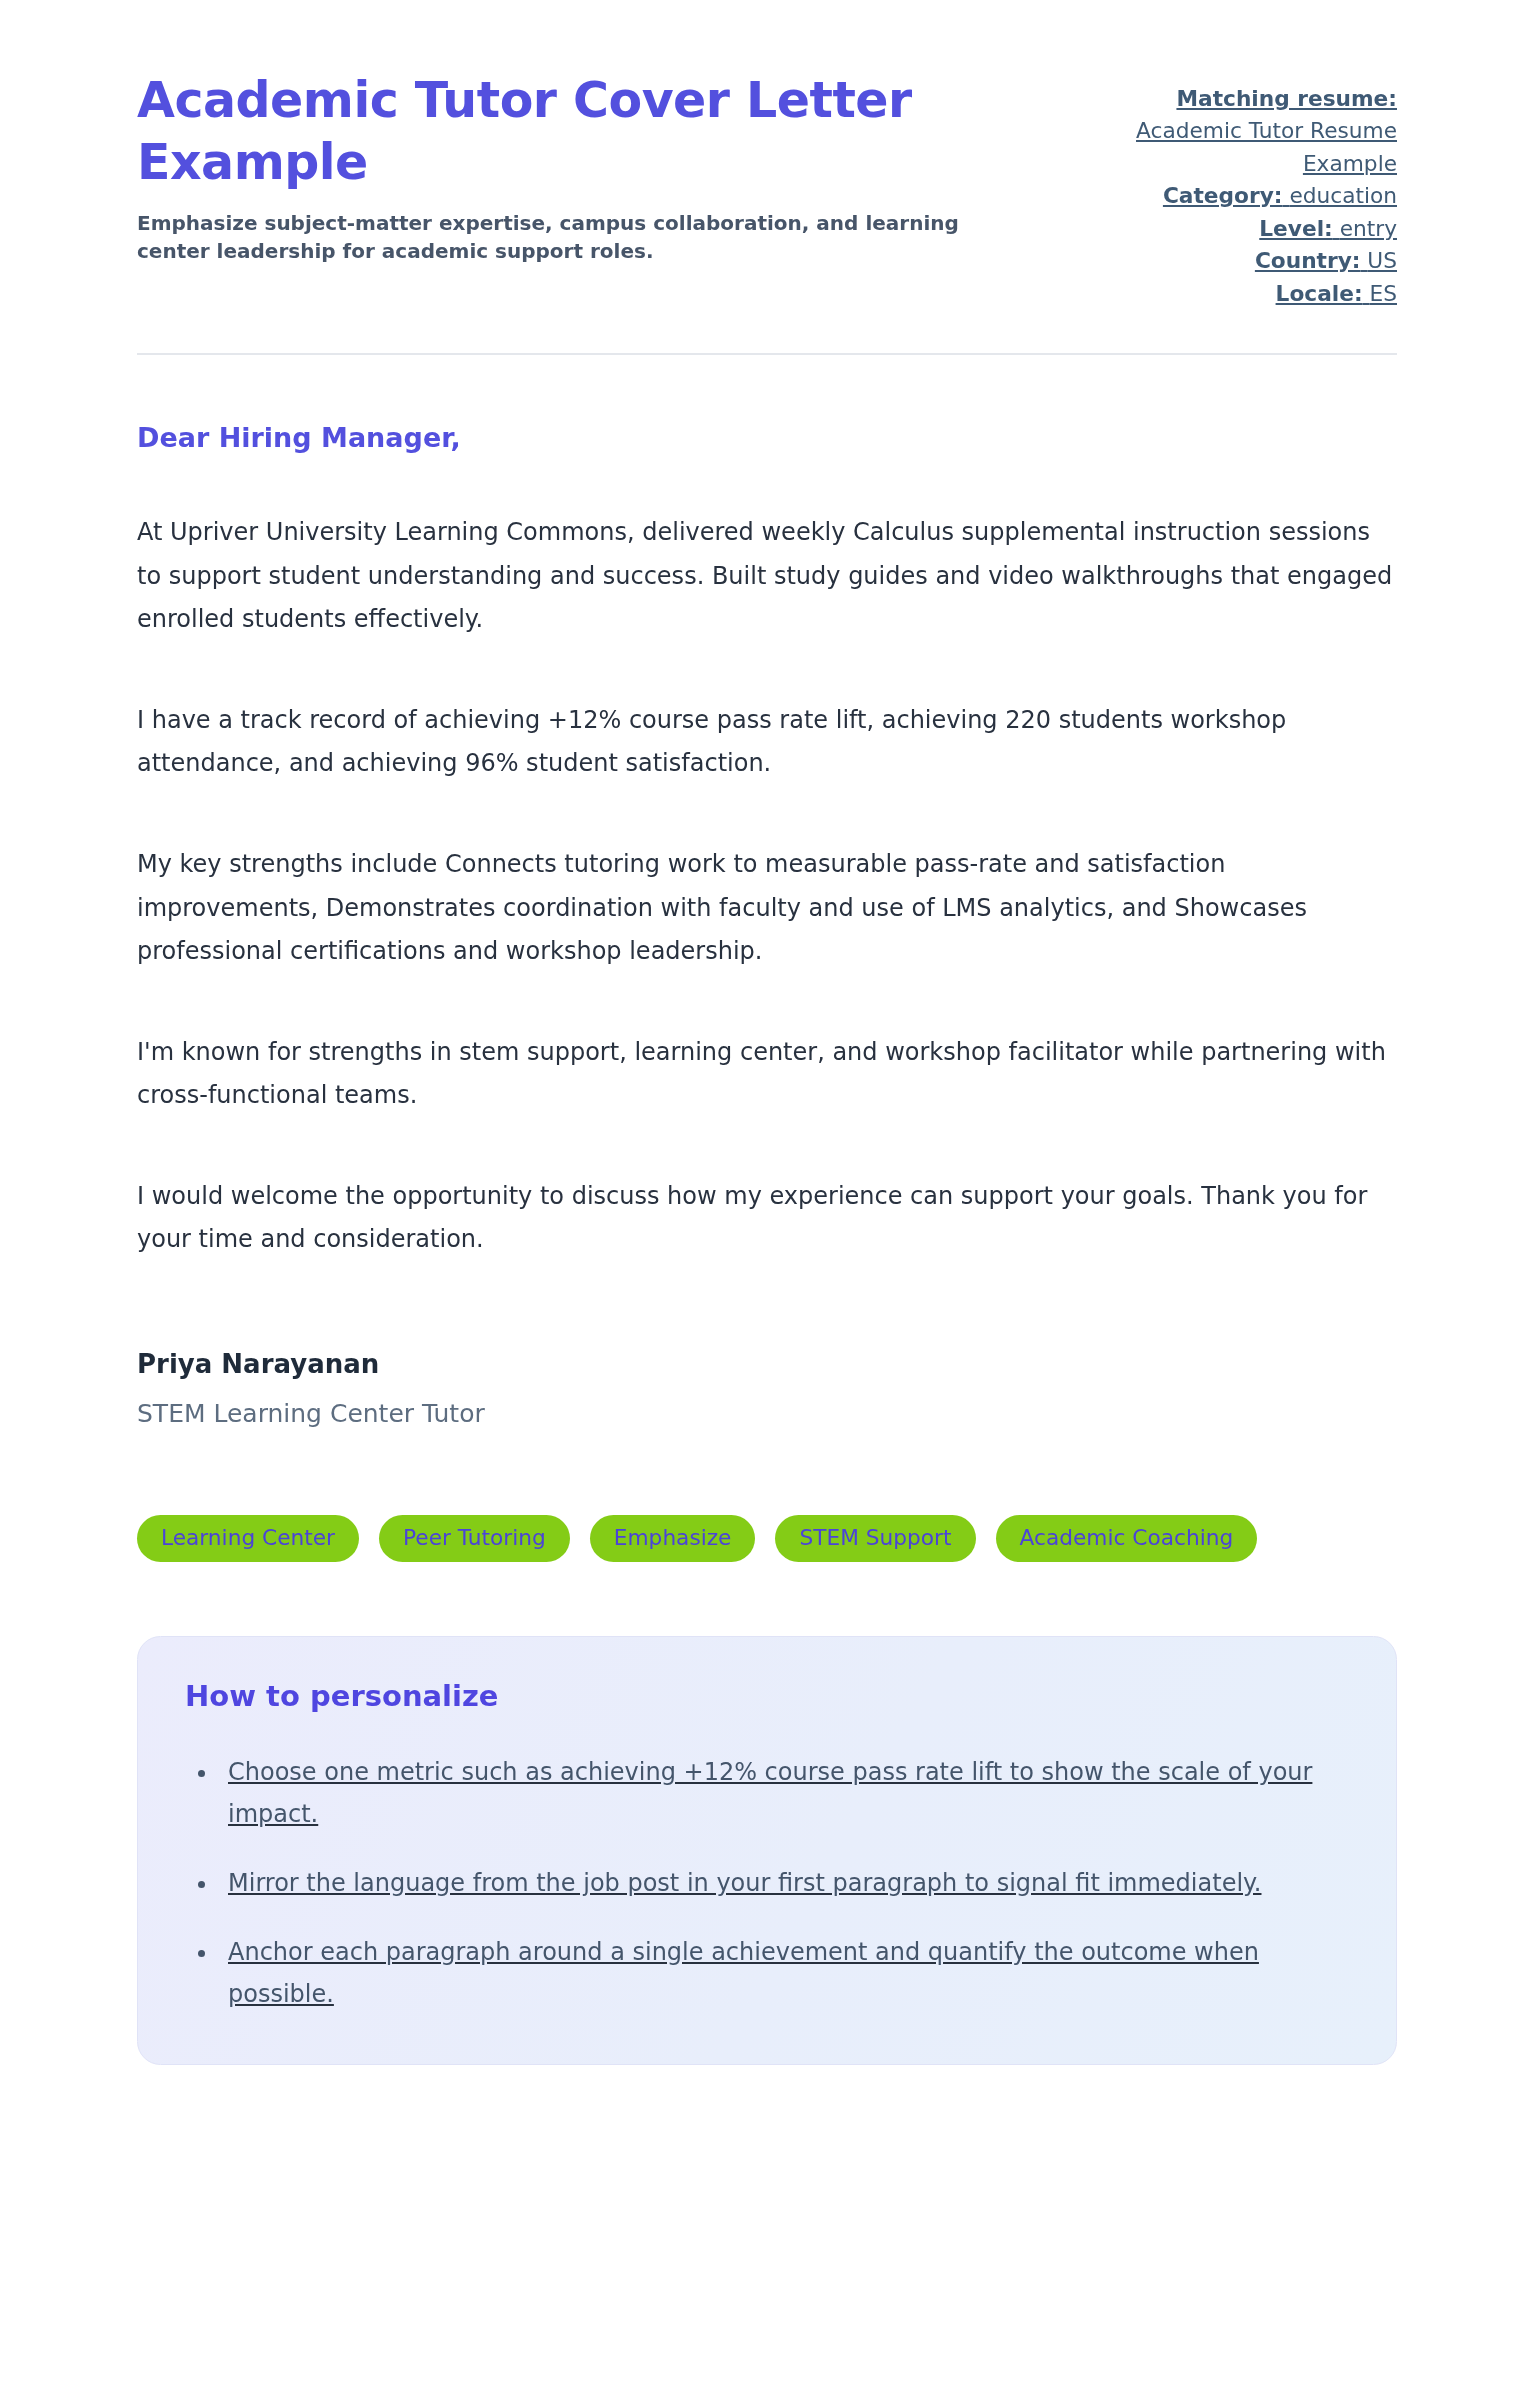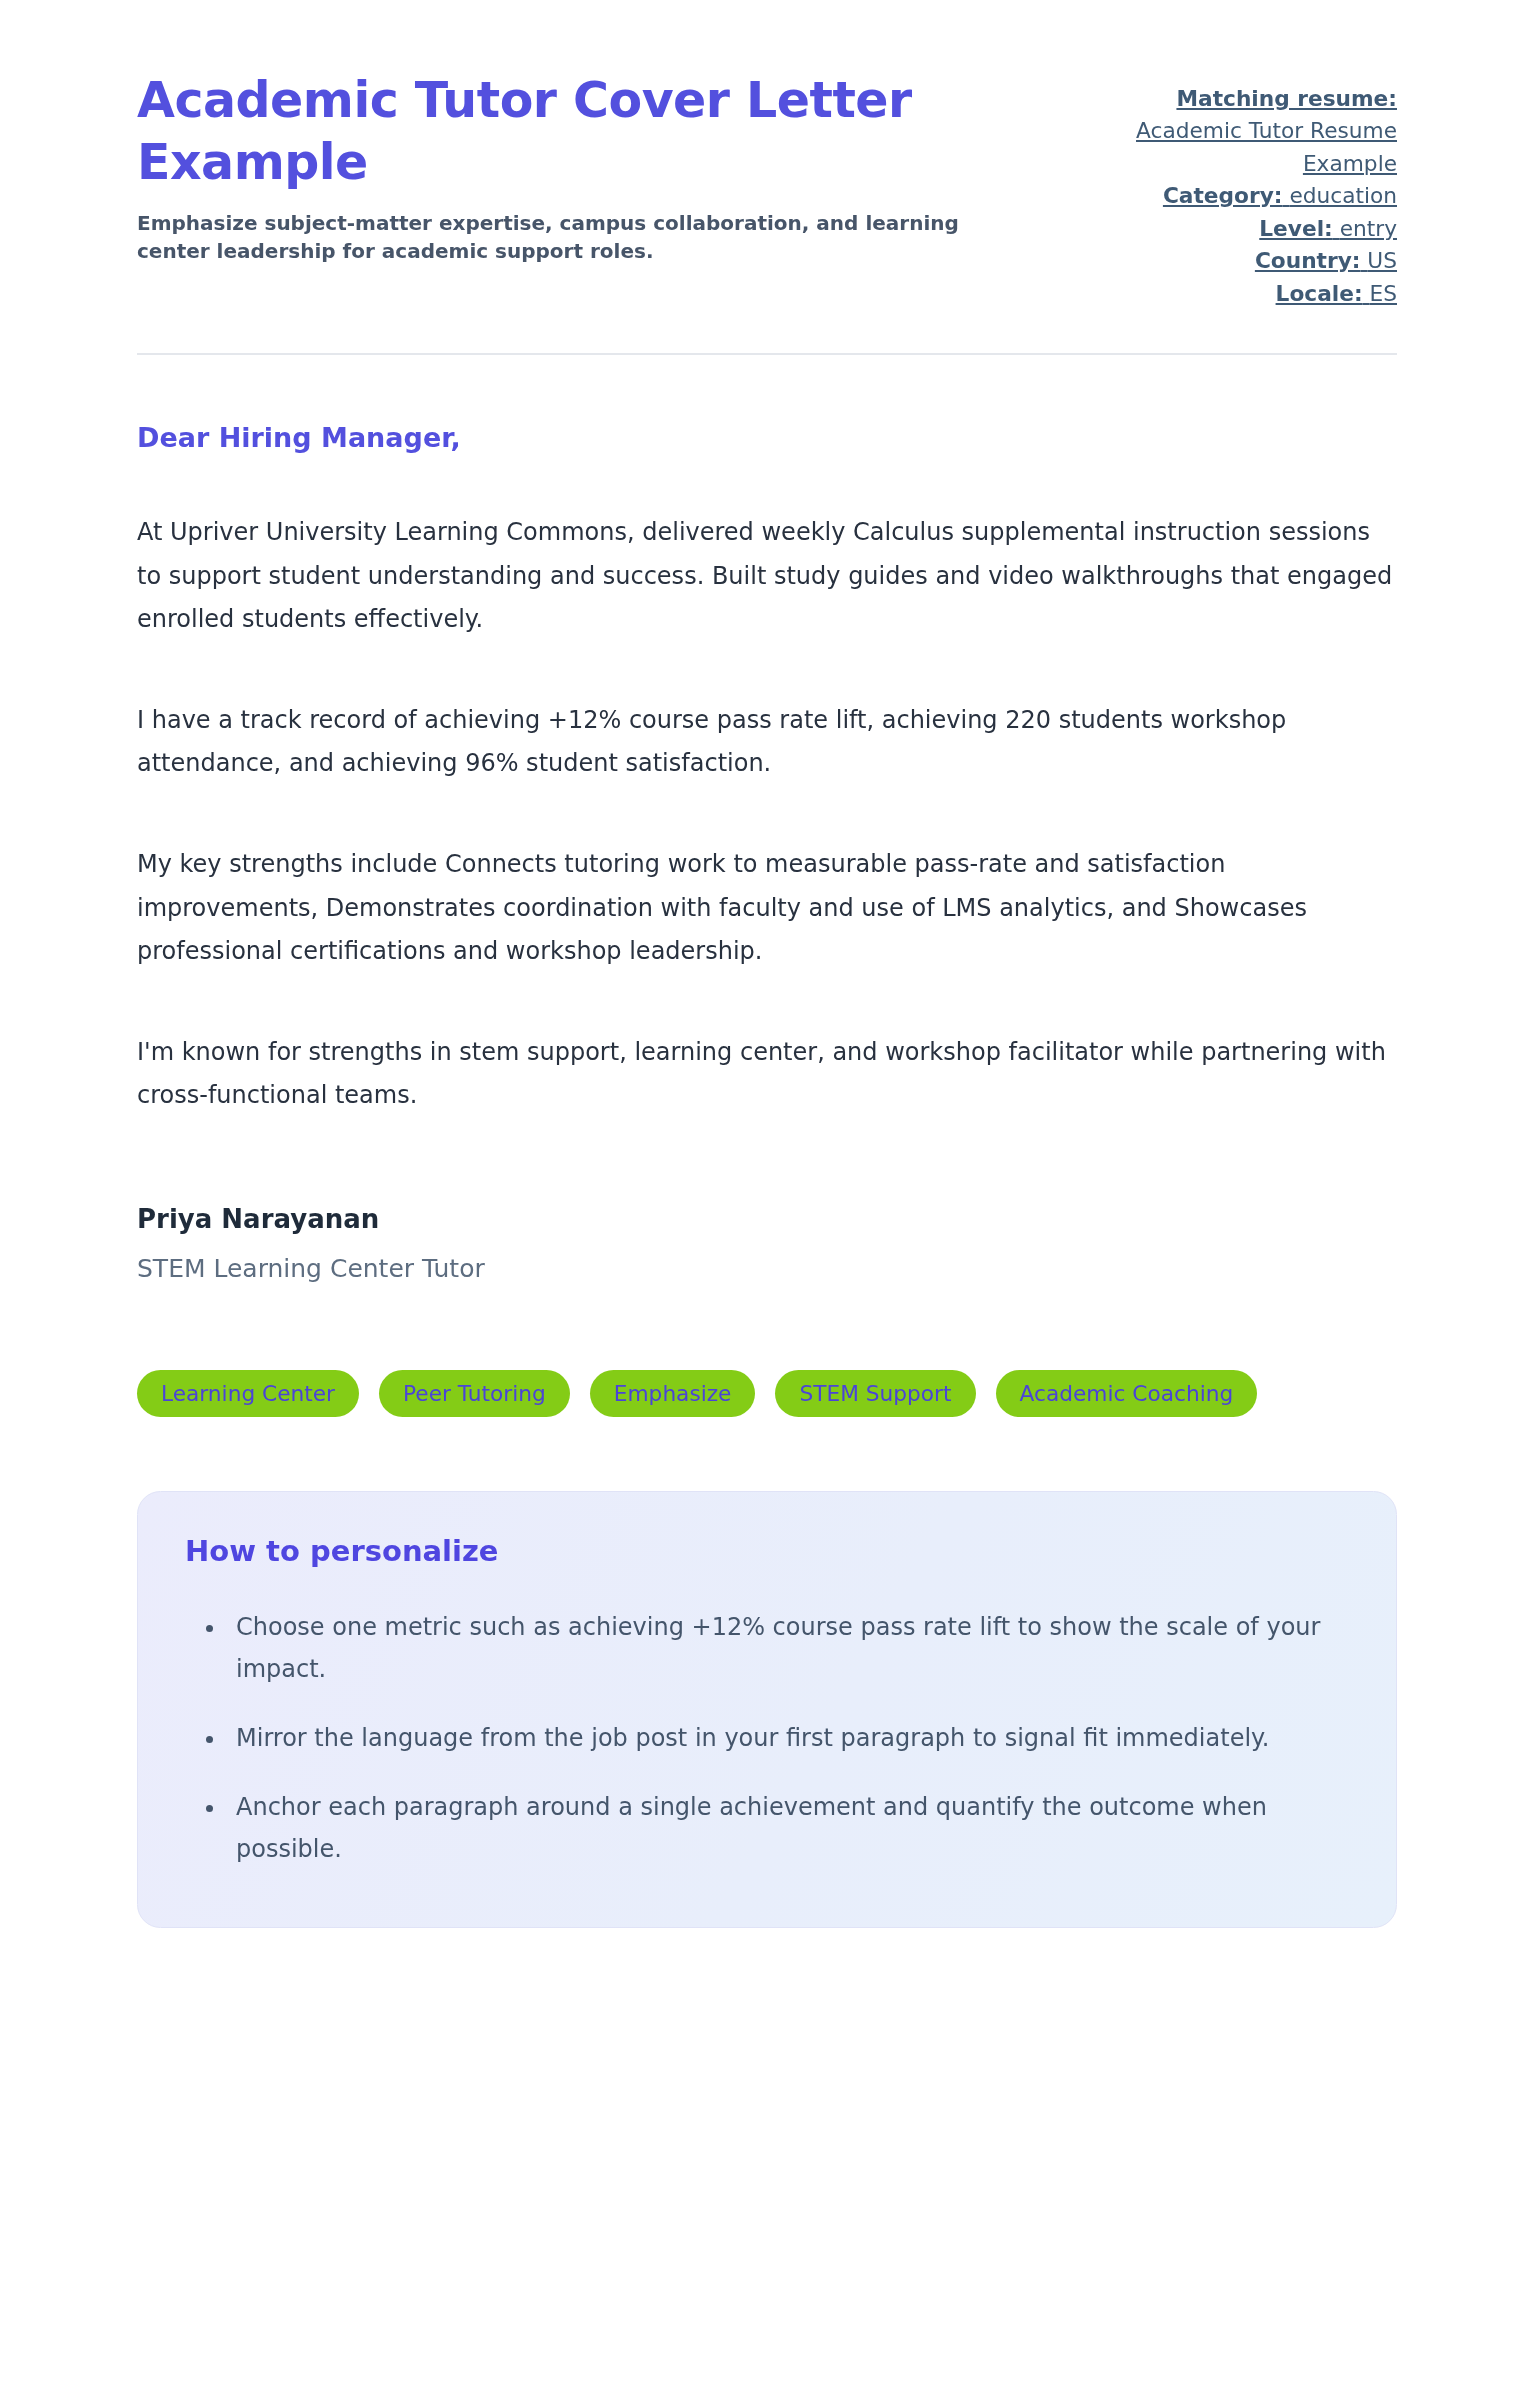--- a/index.html
+++ b/index.html
@@ -115,22 +115,23 @@
     border-radius: 23.5px;
     padding: 42px 47px 49px 47px;
   }
   .personalize-title {
     margin: 0 0 38px 0;
     font-size: 29px;
     font-weight: 700;
     color: #4f46e0;
   }
   .personalize-list {
-    margin: 8px;
+    margin: 0;
     padding-left: 34px;
+    text-decoration: underline;
   }
   .personalize-list li {
     font-size: 24px;
     line-height: 1.75;
     color: #44556b;
     margin-bottom: 27px;
     padding-left: 9px;
     max-width: 1137px;
   }
   .personalize-list li::marker { color: #44556b; }
@@ -171,20 +172,21 @@
   </div>
 
   <hr class="divider">
 
   <div class="salutation">Dear Hiring Manager,</div>
 
   <p class="para">At Upriver University Learning Commons, delivered weekly Calculus supplemental instruction sessions to support student understanding and success. Built study guides and video walkthroughs that engaged enrolled students effectively.</p>
   <p class="para">I have a track record of achieving +12% course pass rate lift, achieving 220 students workshop attendance, and achieving 96% student satisfaction.</p>
   <p class="para">My key strengths include Connects tutoring work to measurable pass-rate and satisfaction improvements, Demonstrates coordination with faculty and use of LMS analytics, and Showcases professional certifications and workshop leadership.</p>
   <p class="para">I'm known for strengths in stem support, learning center, and workshop facilitator while partnering with cross-functional teams.</p>
+  <p class="para">I would welcome the opportunity to discuss how my experience can support your goals. Thank you for your time and consideration.</p>
 
   <div class="signature-name">Priya Narayanan</div>
   <div class="signature-title">STEM Learning Center Tutor</div>
 
   <div class="tags">
     <span class="tag">Learning Center</span>
     <span class="tag">Peer Tutoring</span>
     <span class="tag">Emphasize</span>
     <span class="tag">STEM Support</span>
     <span class="tag">Academic Coaching</span>

